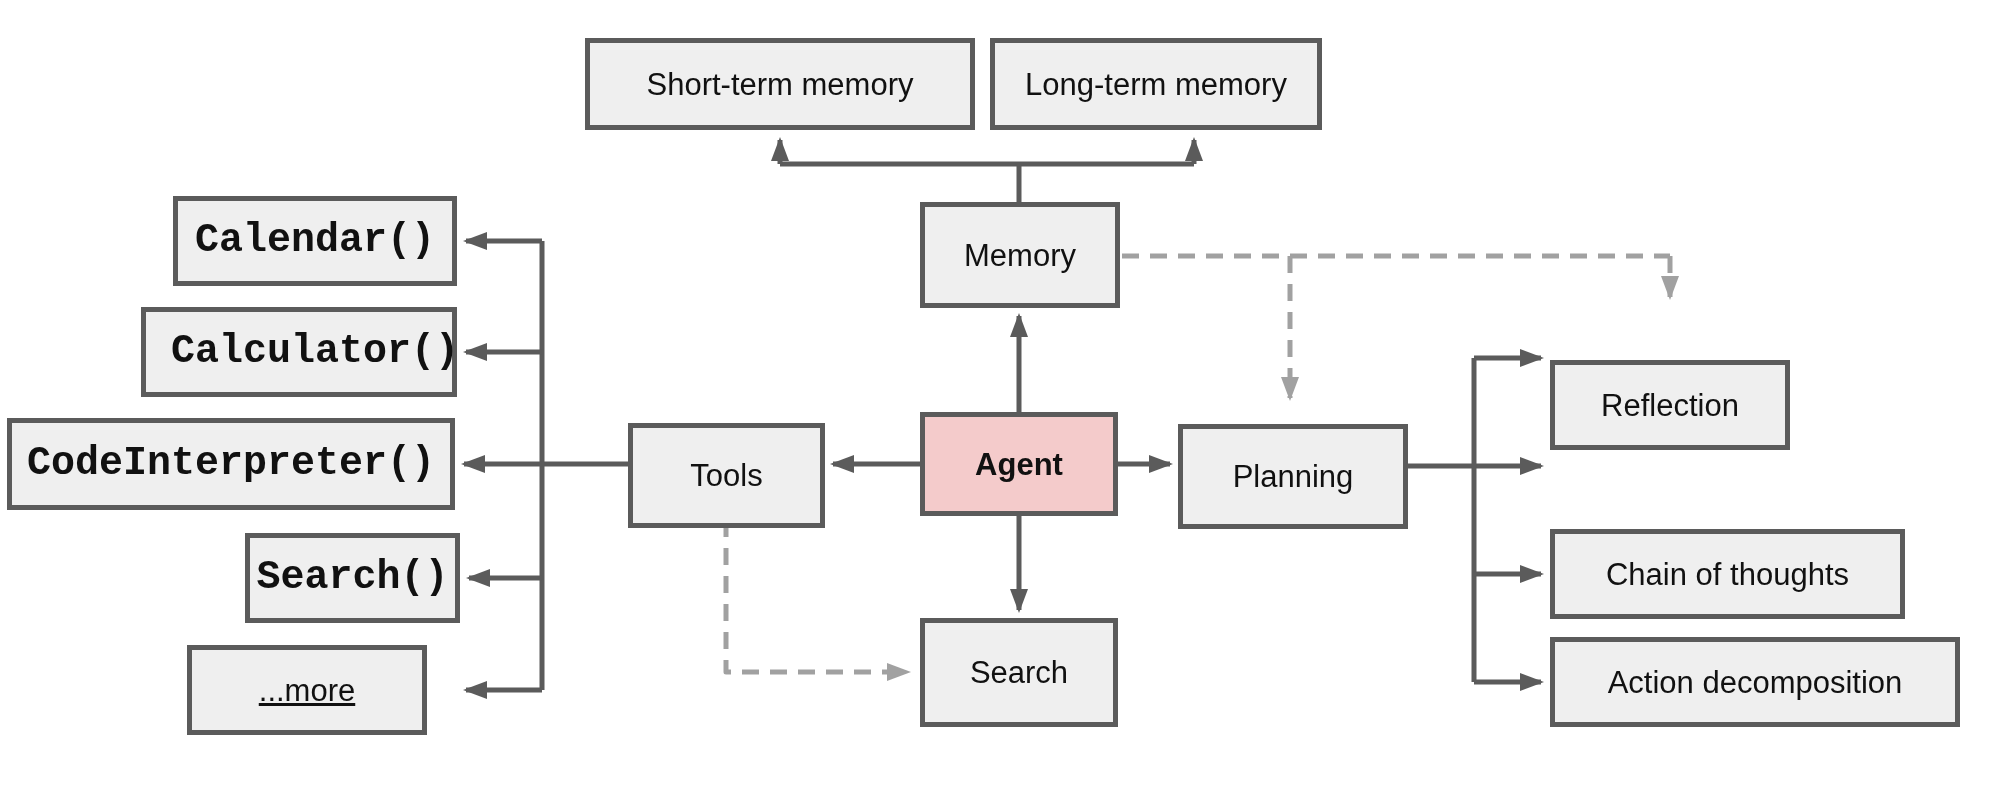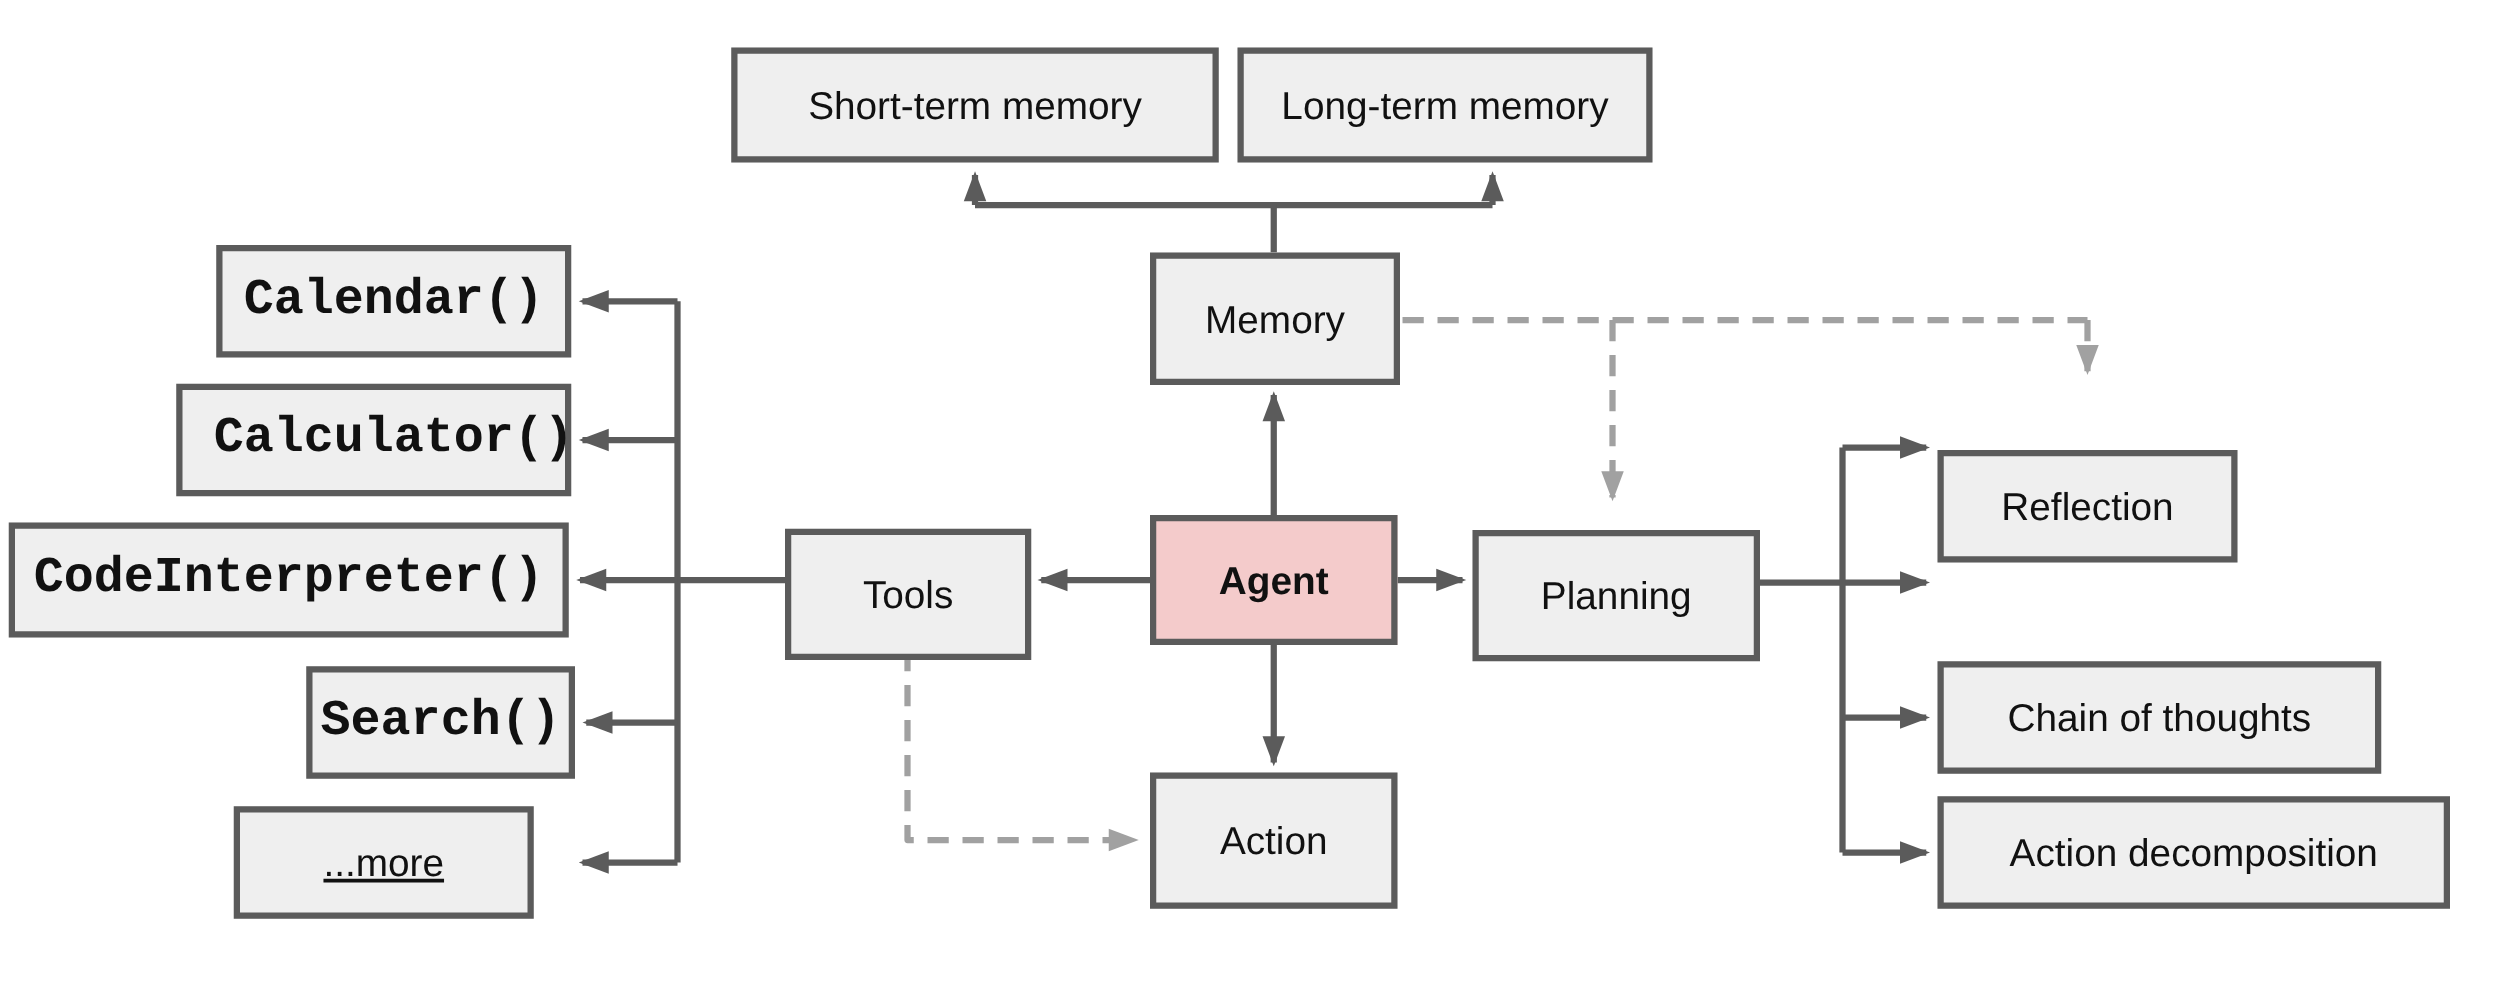--- a/index.html
+++ b/index.html
@@ -82,21 +82,21 @@
     <path class="d" d="M1290,256 L1290,398" marker-end="url(#ah-gray)"></path>
     <path class="d" d="M1670,256 L1670,297" marker-end="url(#ah-gray)"></path>
     <path class="d" d="M726,520 L726,672 L908,672" stroke-linejoin="round" marker-end="url(#ah-gray)"></path>
   </svg>
 
   <div class="node" style="left:585px;top:38px;width:390px;height:92px;">Short-term memory</div>
   <div class="node" style="left:990px;top:38px;width:332px;height:92px;">Long-term memory</div>
 
   <div class="node" style="left:920px;top:202px;width:200px;height:106px;">Memory</div>
   <div class="node pink" style="left:920px;top:412px;width:198px;height:104px;">Agent</div>
-  <div class="node" style="left:920px;top:618px;width:198px;height:109px;">Action</div>
+  <div class="node" style="left:920px;top:618px;width:198px;height:109px;">Search</div>
 
   <div class="node" style="left:628px;top:423px;width:197px;height:105px;">Tools</div>
 
   <div class="node" style="left:1178px;top:412px;width:230px;height:105px;margin-top:12px;">Planning</div>
 
   <div class="node mono" style="left:173px;top:196px;width:284px;height:90px;">Calendar()</div>
   <div class="node mono" style="left:141px;top:307px;width:316px;height:90px;padding-left:32px;">Calculator()</div>
   <div class="node mono" style="left:7px;top:418px;width:448px;height:92px;">CodeInterpreter()</div>
   <div class="node mono" style="left:245px;top:533px;width:215px;height:90px;">Search()</div>
   <div class="node" style="left:187px;top:645px;width:240px;height:90px;text-decoration:underline;">...more</div>

